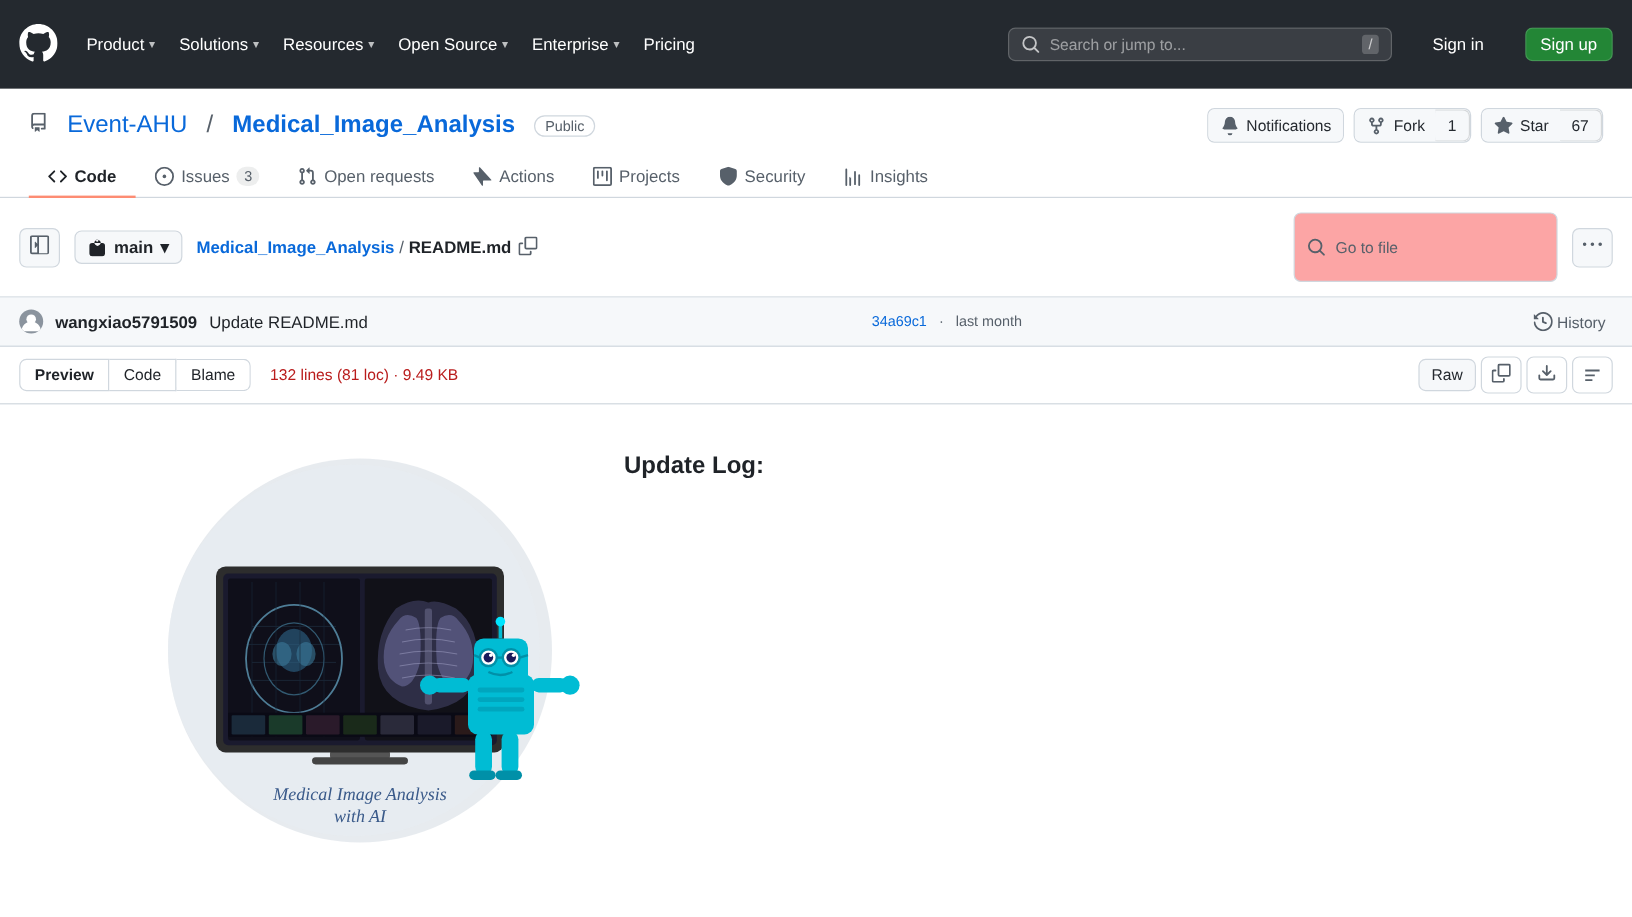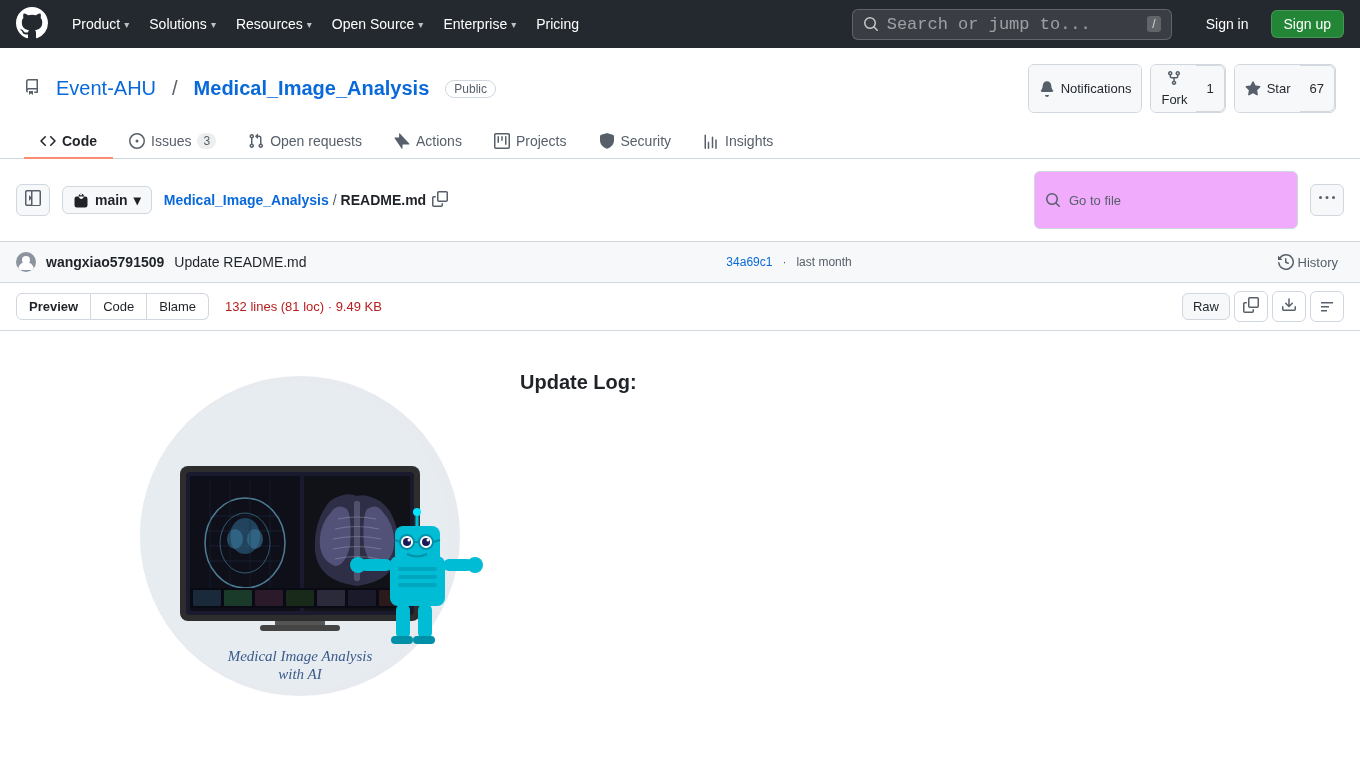--- a/index.html
+++ b/index.html
@@ -1,41 +1,41 @@
 <!DOCTYPE html>
 <html><head>
   <meta charset="utf-8">
   <style>
     * { box-sizing: border-box; margin: 0; padding: 0; }
     body { font-family: -apple-system, BlinkMacSystemFont, "Segoe UI", Helvetica, Arial, sans-serif; font-size: 14px; color: #1f2328; background: #fff; }
 
     
     .top-nav {
       display: flex; align-items: center; background: #24292f; padding: 0 16px;
-      height: 48px; gap: 16px;
+      height: 74px; gap: 16px;
     }
     .top-nav-logo { color: #fff; flex-shrink: 0; }
     .top-nav-items { display: flex; align-items: center; gap: 4px; }
     .top-nav-item {
       color: #fff; background: none; border: none; cursor: pointer;
       padding: 6px 8px; border-radius: 6px; font-size: 14px; font-weight: 500;
       display: flex; align-items: center; gap: 4px;
     }
     .top-nav-chevron { font-size: 10px; opacity: 0.7; }
     .top-nav-search {
       flex: 1; max-width: 320px; margin-left: auto;
       background: rgba(255,255,255,0.1); border: 1px solid rgba(255,255,255,0.2);
       border-radius: 6px; display: flex; align-items: center; padding: 5px 10px;
       color: rgba(255,255,255,0.7); font-size: 14px; gap: 8px; cursor: pointer;
     }
     .top-nav-search .slash-badge {
       margin-left: auto; background: rgba(255,255,255,0.2); border-radius: 3px;
       padding: 1px 5px; font-size: 12px; color: rgba(255,255,255,0.7);
     }
-    .top-nav-actions { display: flex; align-items: center; gap: 12px; margin-left: 8px; }
+    .top-nav-actions { display: flex; align-items: center; gap: 24px; margin-left: 8px; }
     .btn-signin { color: #fff; background: none; border: none; cursor: pointer; font-size: 14px; padding: 5px 10px; }
     .btn-signup {
       background: #238636; color: #fff; border: 1px solid rgba(255,255,255,0.15);
       border-radius: 6px; padding: 5px 12px; cursor: pointer; font-size: 14px; font-weight: 500;
     }
 
     
     .repo-header {
       padding: 16px 24px 0; border-bottom: 1px solid #d0d7de;
       background: #fff;
@@ -91,22 +91,22 @@
       border: 1px solid #d0d7de; border-radius: 6px; padding: 5px 10px;
       cursor: pointer; font-size: 14px; font-weight: 600;
     }
     .breadcrumb { display: flex; align-items: center; gap: 4px; font-size: 14px; }
     .breadcrumb-link { color: #0969da; cursor: pointer; font-weight: 600; }
     .breadcrumb-sep { color: #57606a; }
     .breadcrumb-current { color: #1f2328; font-weight: 600; }
     .copy-btn { background: none; border: none; cursor: pointer; color: #57606a; padding: 2px; }
     .file-search {
       margin-left: auto; display: flex; align-items: center; gap: 8px;
-      background: #f0abfc; border: 1px solid #d0d7de; border-radius: 6px;
-      padding: 20px 10px; width: 264px; color: #57606a;
+      background: #fca5a5; border: 1px solid #d0d7de; border-radius: 6px;
+      padding: 20px 10px; width: 220px; color: #57606a;
     }
     .more-btn {
       background: #f6f8fa; border: 1px solid #d0d7de; border-radius: 6px;
       padding: 5px 8px; cursor: pointer; color: #57606a; font-size: 16px;
     }
 
     
     .commit-row {
       display: flex; align-items: center; padding: 10px 16px;
       border-bottom: 1px solid #d0d7de; background: #f6f8fa; gap: 10px;
@@ -185,21 +185,21 @@
       <span class="top-nav-chevron">▾</span>
     </button>
     <button class="top-nav-item">
       <span>Pricing</span>
     </button>
   </div>
   <div class="top-nav-search">
     <svg width="16" height="16" fill="rgba(255,255,255,0.7)" viewBox="0 0 16 16">
       <path d="M10.68 11.74a6 6 0 0 1-7.922-8.982 6 6 0 0 1 8.982 7.922l3.04 3.04a.749.749 0 0 1-.326 1.275.749.749 0 0 1-.734-.215ZM11.5 7a4.499 4.499 0 1 0-8.997 0A4.499 4.499 0 0 0 11.5 7Z"></path>
     </svg>
-    <span style="color:rgba(255,255,255,0.5); font-size:17px;font-family:Liberation Mono, monospace;">Search or jump to...</span>
+    <span style="color:rgba(255,255,255,0.5); font-size:13px;">Search or jump to...</span>
     <span class="slash-badge">/</span>
   </div>
   <div class="top-nav-actions">
     <button class="btn-signin">Sign in</button>
     <button class="btn-signup">Sign up</button>
   </div>
 </nav>
 
 <div class="repo-header">
   <div class="repo-title">
@@ -217,21 +217,21 @@
       <div style="display:flex; border: 1px solid #d0d7de; border-radius:6px; overflow:hidden;">
         <button class="repo-action-btn" style="border:none; border-radius:0;">
           <svg width="16" height="16" fill="#57606a" viewBox="0 0 16 16">
             <path d="M8 16a2 2 0 0 0 1.985-1.75c.017-.137-.097-.25-.235-.25h-3.5c-.138 0-.252.113-.235.25A2 2 0 0 0 8 16ZM3.75 4.5A4.25 4.25 0 0 1 12.25 4.5c0 1.83.645 3.328 1.422 4.445a6.37 6.37 0 0 0 .635.784c.045.045.047.118.017.162C14.118 10.266 13.378 11 12 11H4c-1.379 0-2.118-.734-2.324-1.109a.138.138 0 0 1 .017-.162 6.37 6.37 0 0 0 .635-.784C3.105 7.828 3.75 6.33 3.75 4.5Z"></path>
           </svg>
           <span>Notifications</span>
         </button>
       </div>
 
       <div style="display:flex; border: 1px solid #d0d7de; border-radius:6px; overflow:hidden;">
-        <button class="repo-action-btn" style="border:none; border-radius:0;flex-direction:column;">
+        <button class="repo-action-btn" style="border:none; border-radius:0;">
           <svg width="16" height="16" fill="#57606a" viewBox="0 0 16 16">
             <path d="M5 5.372v.878c0 .414.336.75.75.75h4.5a.75.75 0 0 0 .75-.75v-.878a2.25 2.25 0 1 1 1.5 0v.878a2.25 2.25 0 0 1-2.25 2.25h-1.5v2.128a2.251 2.251 0 1 1-1.5 0V8.5h-1.5A2.25 2.25 0 0 1 3.5 6.25v-.878a2.25 2.25 0 1 1 1.5 0ZM5 3.25a.75.75 0 1 0-1.5 0 .75.75 0 0 0 1.5 0Zm6.75.75a.75.75 0 1 0 0-1.5.75.75 0 0 0 0 1.5Zm-3 8.75a.75.75 0 1 0-1.5 0 .75.75 0 0 0 1.5 0Z"></path>
           </svg>
           <span>Fork</span>
         </button>
         <button class="repo-action-count">1</button>
       </div>
 
       <div style="display:flex; border: 1px solid #d0d7de; border-radius:6px; overflow:hidden;">
         <button class="repo-action-btn" style="border:none; border-radius:0;">

